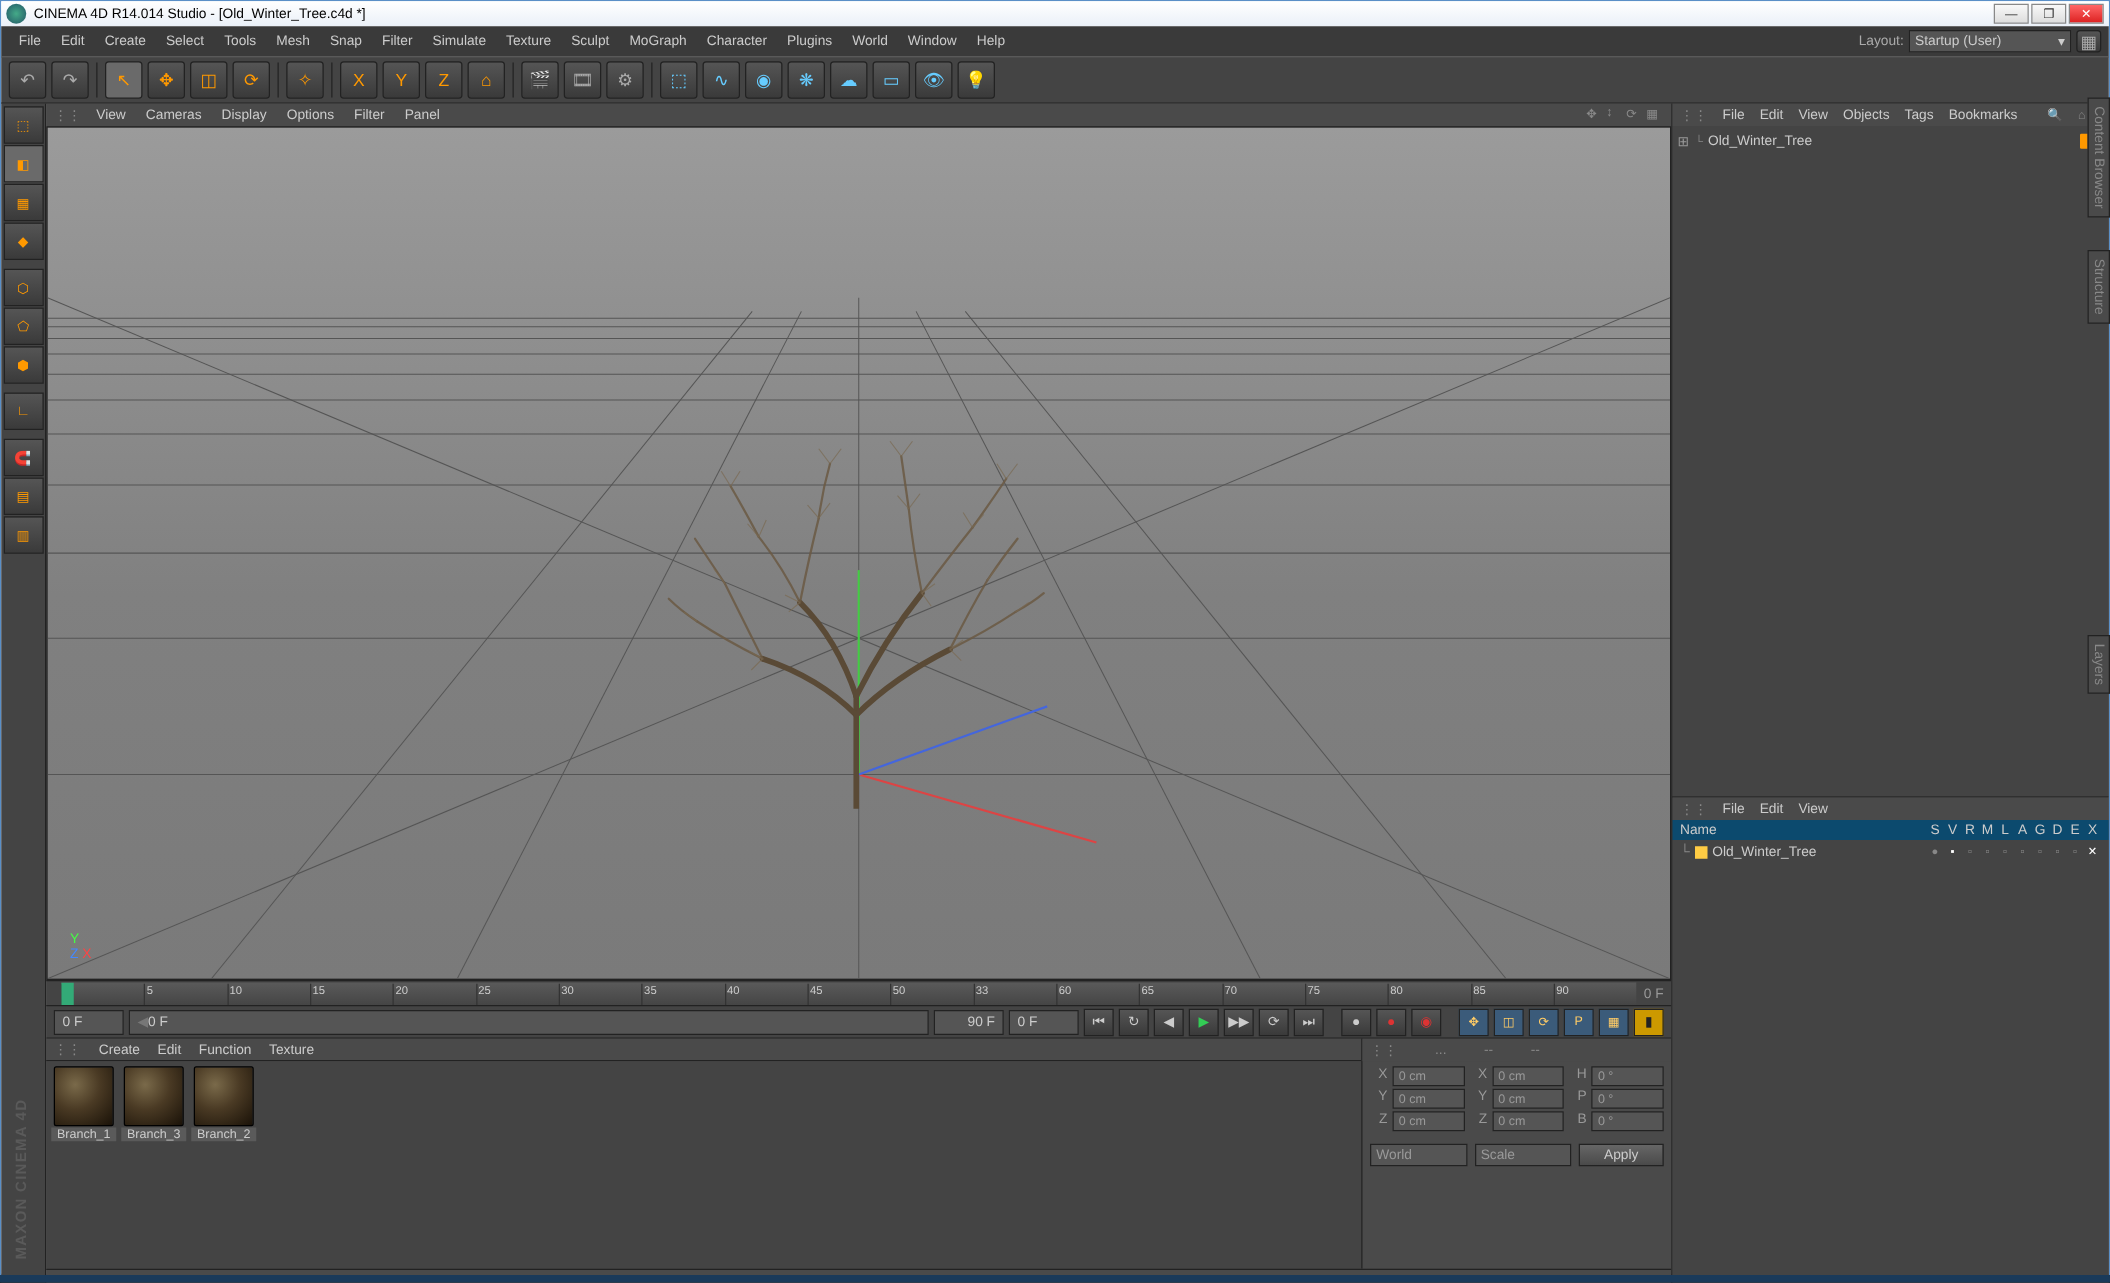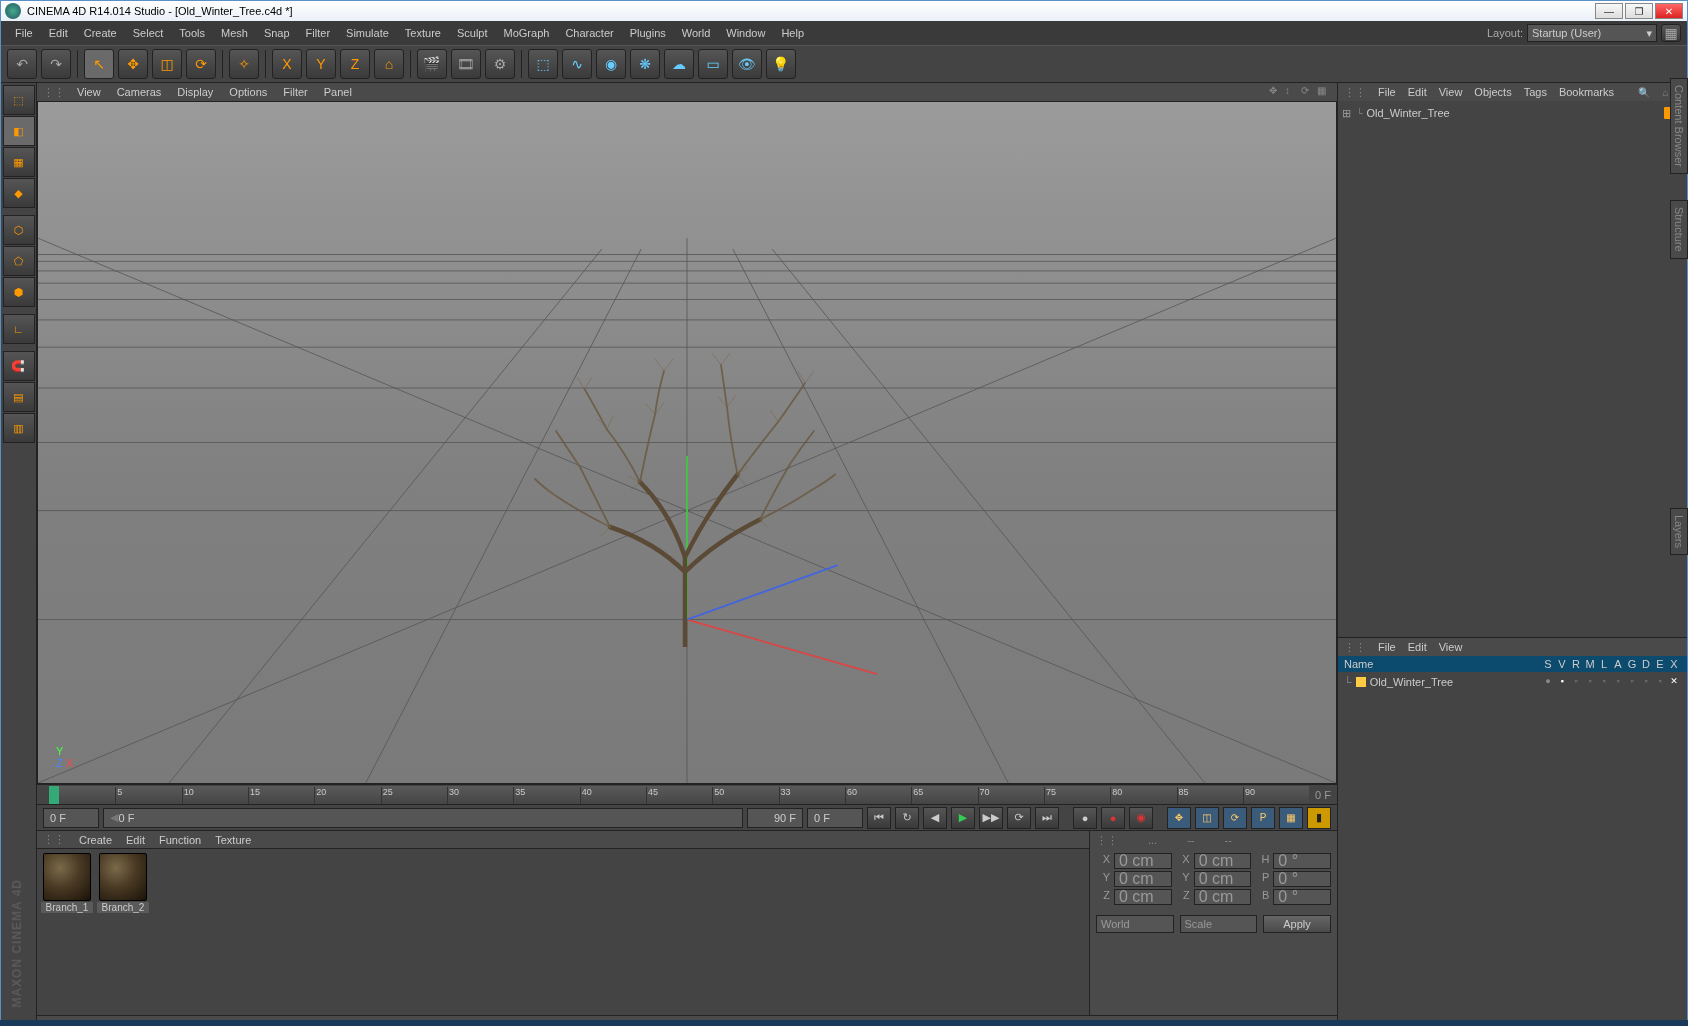--- a/index.html
+++ b/index.html
@@ -55,21 +55,21 @@
 .panel-menu { height: 18px; background: #4a4a4a; display: flex; align-items: center; padding: 0 6px; color: #ccc; gap: 14px; border-bottom: 1px solid #222; }
 .mat-list { flex: 1; display: flex; padding: 4px; gap: 4px; background: #444; }
 .mat-item { width: 52px; display: flex; flex-direction: column; align-items: center; }
 .mat-sphere { width: 48px; height: 48px; border: 1px solid #000; background: radial-gradient(circle at 35% 30%, #7a6a4a 0%, #4a3a24 45%, #1a1208 100%); border-radius: 2px; }
 .mat-name { color: #ccc; background: #5a5a5a; width: 100%; text-align: center; font-size: 10px; margin-top: 1px; overflow: hidden; }
 .coord-panel { width: 248px; background: #4a4a4a; border-left: 1px solid #222; display: flex; flex-direction: column; }
 .coord-header { height: 18px; background: #4a4a4a; display: flex; align-items: center; color: #888; padding: 0 6px; gap: 30px; }
 .coord-rows { padding: 4px 6px; }
 .coord-row { display: flex; gap: 4px; margin-bottom: 2px; }
 .coord-label { width: 14px; color: #999; text-align: right; }
-.coord-field { flex: 1; height: 16px; background: #555; border: 1px solid #222; color: #999; padding: 0 4px; font-size: 16px; display: flex; align-items: center; }
+.coord-field { flex: 1; height: 16px; background: #555; border: 1px solid #222; color: #999; padding: 0 4px; font-size: 10px; display: flex; align-items: center; }
 .coord-bottom { display: flex; gap: 6px; padding: 0 6px; margin-top: 4px; }
 .coord-dd { flex: 1; height: 18px; background: #555; border: 1px solid #222; color: #999; padding: 0 4px; display: flex; align-items: center; }
 .apply-btn { width: 68px; height: 18px; background: linear-gradient(#666,#4a4a4a); border: 1px solid #222; color: #ccc; display: flex; align-items: center; justify-content: center; }
 .right { width: 350px; background: #444; border-left: 1px solid #222; display: flex; flex-direction: column; }
 .obj-panel { flex: 1; display: flex; flex-direction: column; border-bottom: 1px solid #222; }
 .obj-header { height: 18px; background: #4a4a4a; display: flex; align-items: center; color: #ccc; gap: 12px; padding: 0 6px; }
 .obj-header .sp { flex: 1; }
 .obj-header .ic { width: 14px; color: #888; font-size: 10px; }
 .obj-tree { flex: 1; background: #444; padding: 4px; color: #ccc; }
 .obj-row { display: flex; align-items: center; gap: 4px; height: 16px; }
@@ -343,20 +343,24 @@
             <span>Function</span>
             <span>Texture</span>
           </div>
           <div class="mat-list" id="mat-list">
               <div class="mat-item">
                 <div class="mat-sphere"></div>
                 <div class="mat-name">Branch_1</div>
               </div>
               <div class="mat-item">
                 <div class="mat-sphere"></div>
+                <div class="mat-name">Branch_3</div>
+              </div>
+              <div class="mat-item">
+                <div class="mat-sphere"></div>
                 <div class="mat-name">Branch_2</div>
               </div>
             </div>
         </div>
         <div class="coord-panel">
           <div class="coord-header">
             <span style="color:#888">⋮⋮</span>
             <span>...</span>
             <span>--</span>
             <span>--</span>

